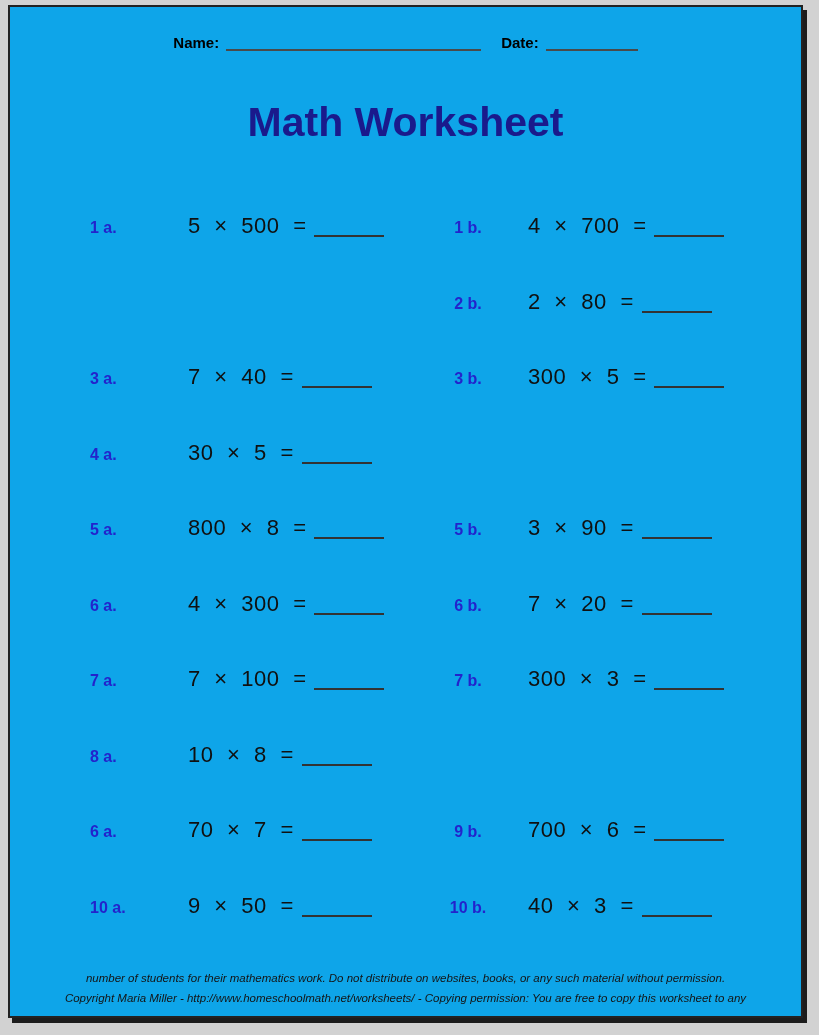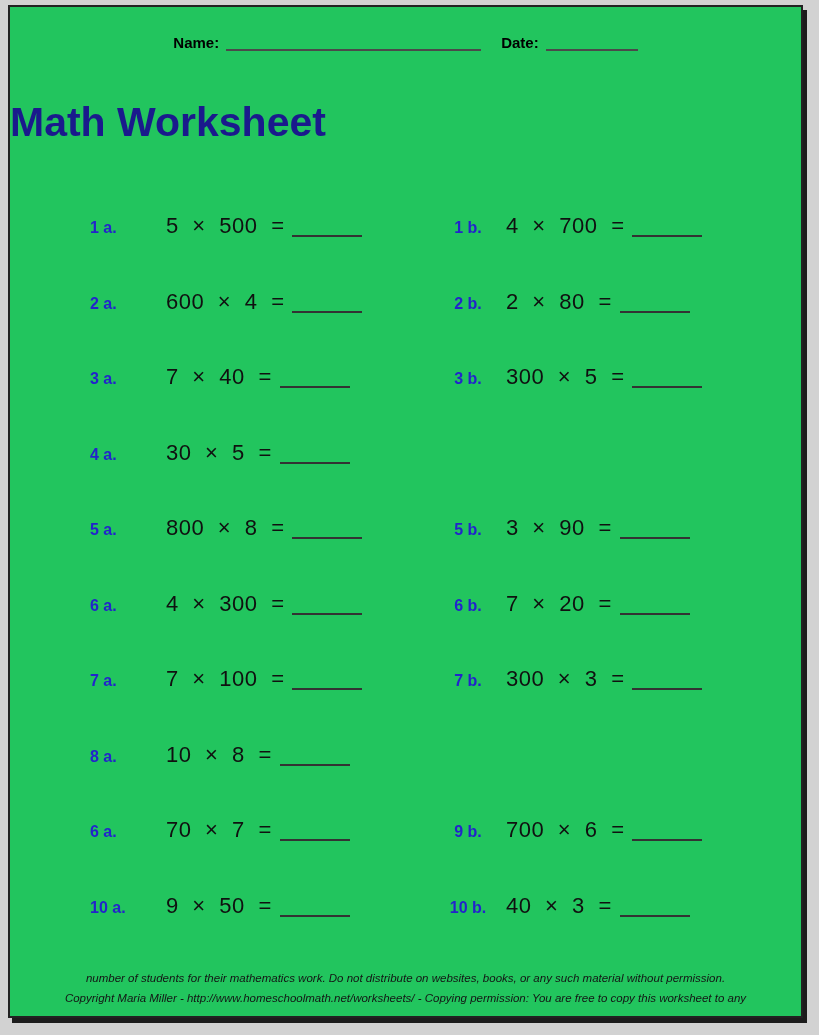--- a/index.html
+++ b/index.html
@@ -11,21 +11,21 @@
   }
   .canvas {
     position: relative;
     width: 819px; height: 1035px;
     background: #d2d2d2;
   }
   .page {
     position: absolute;
     left: 8px; top: 5px;
     width: 795px; height: 1013px;
-    background: #22c55e;
+    background: #0ea5e9;
     border: 2px solid #222222;
     box-shadow: 4px 5px 0 #1c1c1c;
   }
   
   .header-row {
     position: absolute;
     top: 27px; left: 0; right: 0;
     display: flex;
     justify-content: center;
     align-items: baseline;
@@ -40,21 +40,21 @@
     position: relative;
     top: 3px;
     margin-left: 7px;
   }
   .name-line { width: 255px; margin-right: 20px; }
   .date-line { width: 92px; }
   
   .title {
     position: absolute;
     top: 92px; left: 0; right: 0;
-    text-align: left;
+    text-align: center;
     font-size: 41px;
     font-weight: bold;
     color: #1a1a8c;
     letter-spacing: 0px;
   }
   
   .grid {
     position: absolute;
     top: 180px; left: 0; right: 0;
   }
@@ -76,20 +76,21 @@
     width: 76px;
     font-size: 16px;
     font-weight: bold;
     color: #2323cc;
     vertical-align: baseline;
     margin-top: 32px;
   }
   .pexpr {
     word-spacing: 7px;
     letter-spacing: 0.5px;
+    margin-left: 22px;
   }
   .answer-blank {
     display: inline-block;
     width: 70px;
     height: 16px;
     border-bottom: 2px solid #333333;
     position: relative;
     top: 4px;
     margin-left: 8px;
   }
@@ -124,23 +125,20 @@
       <div class="prow">
         <div class="cell col-a">
           <span class="plabel">1 a.</span><span class="pexpr">5 × 500 =</span><span class="answer-blank"></span>
         </div>
         <div class="cell col-b">
           <span class="plabel">1 b.</span><span class="pexpr">4 × 700 =</span><span class="answer-blank"></span>
         </div>
       </div>
 
       <div class="prow">
-        <div class="cell col-a">
-          <span class="plabel">2 a.</span><span class="pexpr">600 × 4 =</span><span class="answer-blank"></span>
-        </div>
         <div class="cell col-b">
           <span class="plabel">2 b.</span><span class="pexpr">2 × 80 =</span><span class="answer-blank"></span>
         </div>
       </div>
 
       <div class="prow">
         <div class="cell col-a">
           <span class="plabel">3 a.</span><span class="pexpr">7 × 40 =</span><span class="answer-blank"></span>
         </div>
         <div class="cell col-b">

